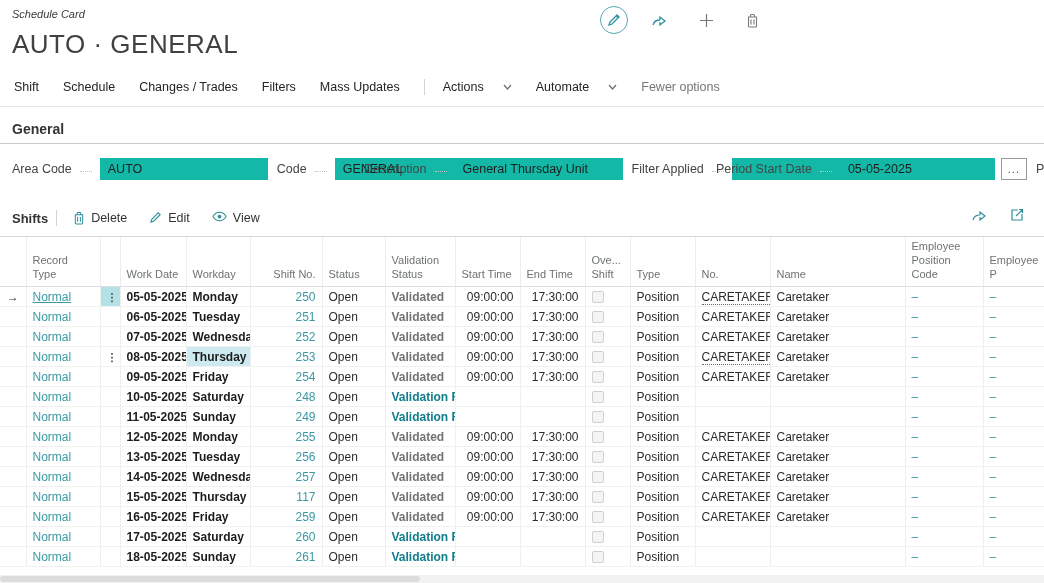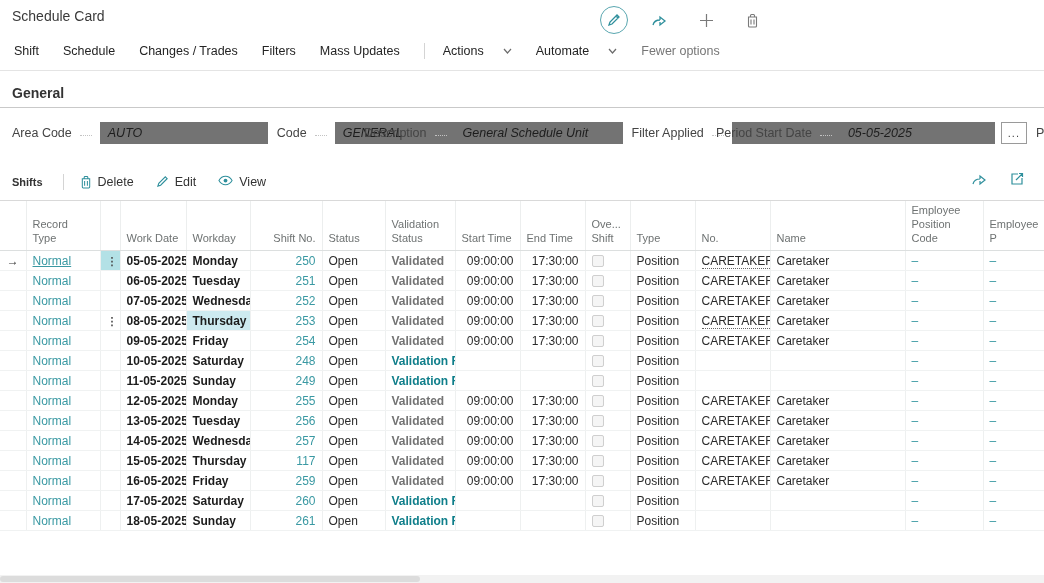--- a/index.html
+++ b/index.html
@@ -2,21 +2,21 @@
 <html><head>
 <meta charset="utf-8">
 <style>
   * { margin:0; padding:0; box-sizing:border-box; }
   html,body { width:1044px; height:583px; background:#fff; overflow:hidden;
     font-family:"Liberation Sans", sans-serif; color:#2b2b2b; }
   .page { position:relative; width:1044px; height:583px; }
 
   
   .hdr { padding:8px 12px 0 12px; position:relative; }
-  .caption { font-size:14px; color:#3a3a3a; }
+  .caption { font-size:11px; color:#3a3a3a;font-style:italic; }
   .title { font-size:26px; color:#414141; margin-top:9px; letter-spacing:0.5px; font-weight:normal; }
   .top-icons { position:absolute; top:6px; left:600px; display:flex; align-items:center; gap:18px; }
   .icon-btn { width:28px; height:28px; display:flex; align-items:center; justify-content:center; cursor:pointer; }
   .icon-circle { border:1px solid #5aa7b0; border-radius:50%; }
   .ticon { stroke:#2e8f9c; fill:none; stroke-width:1.3; }
 
   
   .menubar { display:flex; align-items:center; margin:16px 0 0 14px; font-size:12.5px; color:#242424; height:22px; }
   .menu-item { margin-right:24px; cursor:pointer; white-space:nowrap; }
   .menubar .vsep { width:1px; height:16px; background:#d4d4d4; margin:0 18px 0 0; }
@@ -27,30 +27,30 @@
 
   
   .section-head { font-size:14px; font-weight:bold; color:#333; margin:14px 0 6px 12px; }
   .section-line { border:none; border-top:1px solid #c9c9c9; }
   .fields { display:flex; padding:14px 10px 0 12px; gap:30px; }
   .fcol { display:flex; flex-direction:row; gap:9px; }
   .fcol1 { width:322px; } .fcol2 { width:322px; } .fcol3 { width:330px; }
   .frow { display:flex; align-items:center; height:22px; }
   .flabel { font-size:12.5px; color:#444; white-space:nowrap; }
   .leader { flex:1; border-bottom:1px dotted #c3c3c3; margin:0 8px 4px 8px; height:9px; min-width:12px; }
-  .fbox { background:#737373; height:22px; font-size:12.5px; color:#1d1d1d;
-          display:flex; align-items:center; padding-left:8px; cursor:text;font-style:italic; }
+  .fbox { background:#14b8a6; height:22px; font-size:12.5px; color:#1d1d1d;
+          display:flex; align-items:center; padding-left:8px; cursor:text; }
   .fbox.w1 { width:168px; } .fbox.w3 { width:155px; }
   .lookup-btn { width:26px; height:22px; border:1px solid #9a9a9a; background:#fff; margin-left:6px;
           font-size:11px; color:#444; display:flex; align-items:center; justify-content:center;
           letter-spacing:1px; cursor:pointer; }
 
   
   .subbar { display:flex; align-items:center; margin:26px 12px 0 12px; height:24px; position:relative; }
-  .sub-title { font-size:11px; font-weight:bold; color:#333; margin-right:20px; }
+  .sub-title { font-size:13px; font-weight:bold; color:#333; margin-right:8px; }
   .subbar .vsep { width:1px; height:16px; background:#d4d4d4; margin-right:16px; }
   .tool-btn { display:flex; align-items:flex-start; gap:6px; font-size:12.5px; color:#333;
           margin-right:22px; cursor:pointer; }
   .sub-right { position:absolute; right:8px; top:2px; display:flex; gap:22px; }
   .sub-line { border:none; border-top:1px solid #d9d9d9; margin-top:6px; }
 
   
   table { border-collapse:collapse; table-layout:fixed; width:1044px; font-size:12px; }
   th { font-weight:normal; font-size:11px; color:#6e7272; text-align:left; vertical-align:bottom;
        padding:3px 6px 5px 6px; white-space:pre-line; line-height:1.25;
@@ -97,20 +97,21 @@
         <svg width="15" height="15" viewBox="0 0 15 15">
             <path d="M7.5 1 V14 M1 7.5 H14" stroke="#7a7a7a" stroke-width="1.2"></path>
           </svg>
       </div>
       <div class="icon-btn">
         <svg width="13" height="15" viewBox="0 0 13 15">
             <path d="M2.5 4 H10.5 V13 C10.5 13.6 10 14 9.5 14 H3.5 C3 14 2.5 13.6 2.5 13 Z M4.5 4 V2.5 C4.5 2 5 1.5 5.5 1.5 H7.5 C8 1.5 8.5 2 8.5 2.5 V4 M5 6.5 V11.5 M8 6.5 V11.5" stroke="#7a7a7a" stroke-width="1.1" fill="none"></path>
           </svg>
       </div>
     </div>
+    <h1 class="title">AUTO · GENERAL</h1>
   </div>
 
   <div class="menubar">
     <span class="menu-item">Shift</span>
     <span class="menu-item">Schedule</span>
     <span class="menu-item">Changes / Trades</span>
     <span class="menu-item">Filters</span>
     <span class="menu-item">Mass Updates</span>
     <span class="vsep"></span>
     <span class="menu-drop">
@@ -142,21 +143,21 @@
       <div class="frow">
         <span class="flabel">Code</span>
         <span class="leader"></span>
         <div class="fbox w1">GENERAL</div>
       </div>
     </div>
     <div class="fcol fcol2">
       <div class="frow">
         <span class="flabel">Description</span>
         <span class="leader"></span>
-        <div class="fbox w1">General Schedule Unit</div>
+        <div class="fbox w1">General Thursday Unit</div>
       </div>
       <div class="frow">
         <span class="flabel">Filter Applied</span>
         <span class="leader"></span>
         <div class="fbox w1"></div>
       </div>
     </div>
     <div class="fcol fcol3">
       <div class="frow">
         <span class="flabel">Period Start Date</span>

